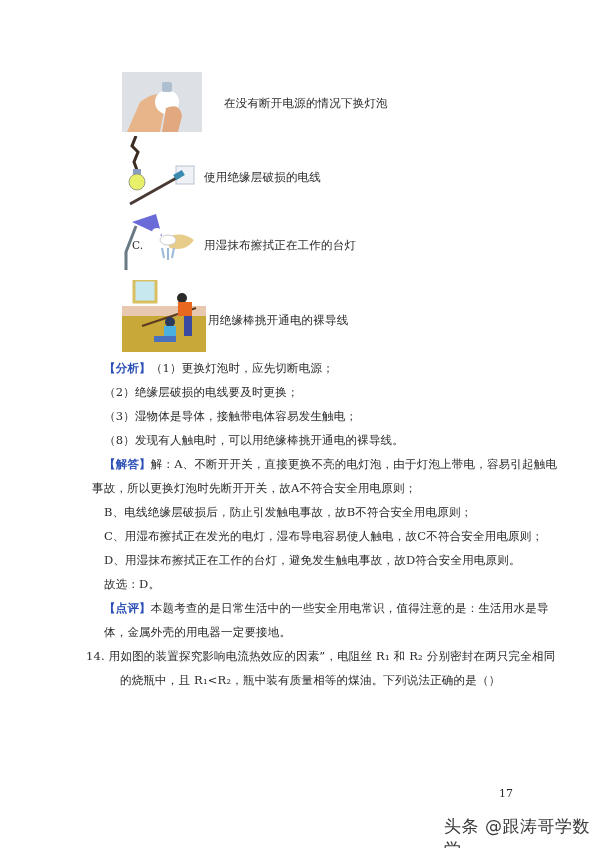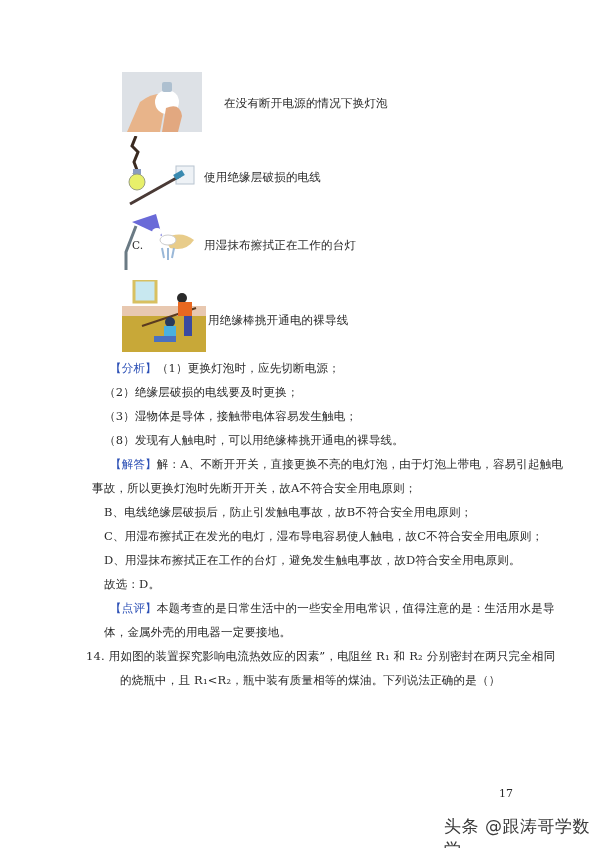--- a/index.html
+++ b/index.html
@@ -1,21 +1,21 @@
 <!DOCTYPE html>
 <html><head>
 <meta charset="utf-8">
 <style>
   html, body { margin: 0; padding: 0; background: #ffffff; }
   body { width: 600px; height: 848px; position: relative; overflow: hidden;
          font-family: "DejaVu Serif", "Liberation Serif", serif; color: #2a2a2a; }
   .abs { position: absolute; }
   .txt { font-size: 11.5px; line-height: 14px; white-space: nowrap; letter-spacing: 0.2px; }
   .label { font-size: 10.5px; }
-  .tag { color: #2b4fb5; font-weight: normal; margin-left: 6px; }
+  .tag { color: #2b4fb5; font-weight: bold; }
   .img { position: absolute; overflow: hidden; }
   .footer-page { font-size: 11px; }
   .watermark { font-family: "DejaVu Sans", "Liberation Sans", sans-serif; font-size: 17px;
                color: #3a3a3a; letter-spacing: 0.5px; }
 </style>
 </head>
 <body>
 
 <div class="abs txt label" style="left:132px;top:96px;">A.</div>
 <div class="img" style="left:122px;top:72px;width:80px;height:60px;background:#d9dde3;">

